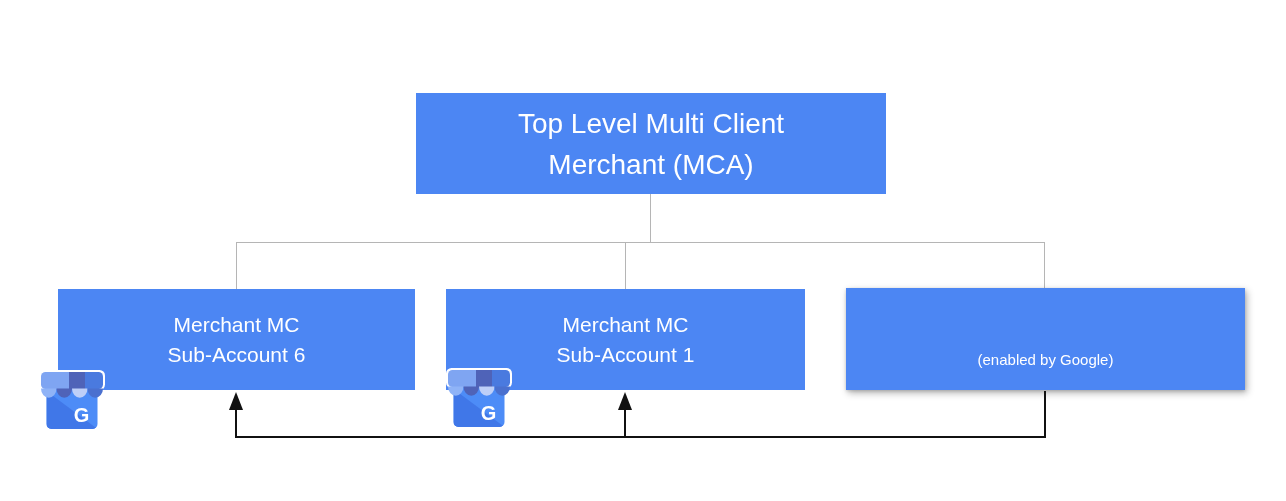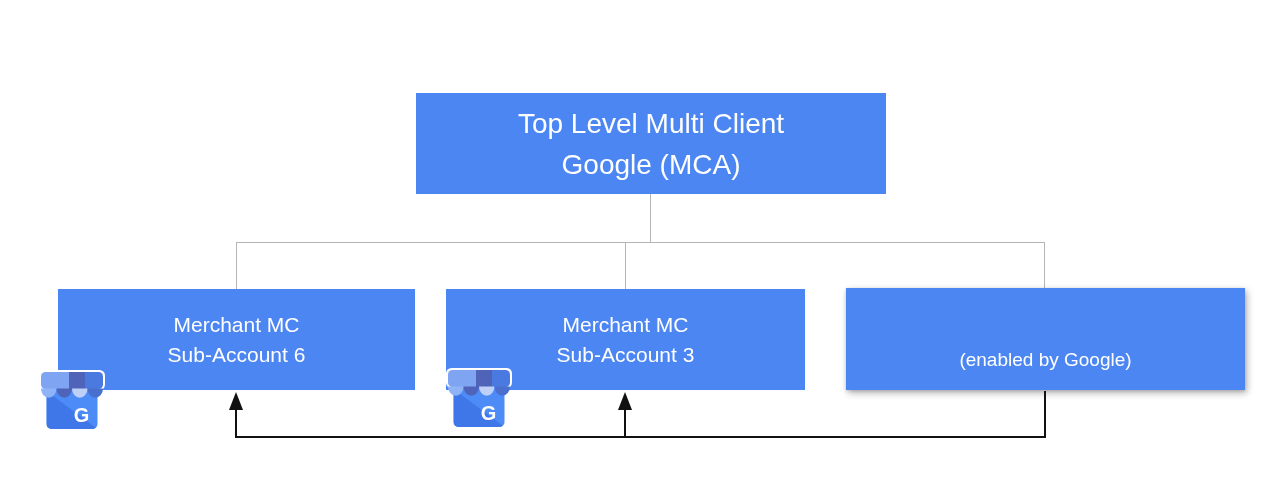--- a/index.html
+++ b/index.html
@@ -24,21 +24,21 @@
   .node .l1, .node .l2 { display: block; }
   .node.root { left: 416px; top: 93px; width: 470px; height: 101px;
                font-size: 28px; line-height: 41px; }
   .node.c1   { left: 58px;  top: 289px; width: 357px; height: 101px;
                font-size: 21px; line-height: 30px; }
   .node.c2   { left: 446px; top: 289px; width: 359px; height: 101px;
                font-size: 21px; line-height: 30px; }
   .node.c3   { left: 846px; top: 288px; width: 399px; height: 102px;
                font-size: 21px; line-height: 29px;
                box-shadow: 2px 3px 7px rgba(0,0,0,0.30), 0 1px 3px rgba(0,0,0,0.14); }
-  .node.c3 .l2 { font-size: 19px; margin-top: 41px; }
+  .node.c3 .l2 { font-size: 15px; margin-top: 41px; }
 
   .gline { position: absolute; background: var(--connector-gray, #b5b5b5); }
   .bline { position: absolute; background: var(--arrow-black, #111111); }
 
   .stem   { left: 650px;  top: 194px; width: 1px;   height: 48px; }
   .xbar   { left: 236px;  top: 242px; width: 809px; height: 1px;  }
   .drop1  { left: 236px;  top: 242px; width: 1px;   height: 47px; }
   .drop2  { left: 625px;  top: 242px; width: 1px;   height: 47px; }
   .drop3  { left: 1044px; top: 242px; width: 1px;   height: 46px; }
 
@@ -61,36 +61,36 @@
   .gmb.i1 { left: 38px;  top: 369px; }
   .gmb.i2 { left: 445px; top: 367px; }
 </style>
 </head>
 <body>
 
 <div class="stage">
 
   <div class="node root">
     <span class="l1">Top Level Multi Client</span>
-    <span class="l2">Google (MCA)</span>
+    <span class="l2">Merchant (MCA)</span>
   </div>
 
   <div class="gline stem"></div>
   <div class="gline xbar"></div>
   <div class="gline drop1"></div>
   <div class="gline drop2"></div>
   <div class="gline drop3"></div>
 
   <div class="node c1">
     <span class="l1">Merchant MC</span>
     <span class="l2">Sub-Account 6</span>
   </div>
   <div class="node c2">
     <span class="l1">Merchant MC</span>
-    <span class="l2">Sub-Account 3</span>
+    <span class="l2">Sub-Account 1</span>
   </div>
   <div class="node c3">
     <span class="l2">(enabled by Google)</span>
   </div>
 
   <div class="bline lfp-drop"></div>
   <div class="bline feed-bar"></div>
   <div class="bline up1"></div>
   <div class="bline up2"></div>
   <div class="arrowhead ah1"></div>

